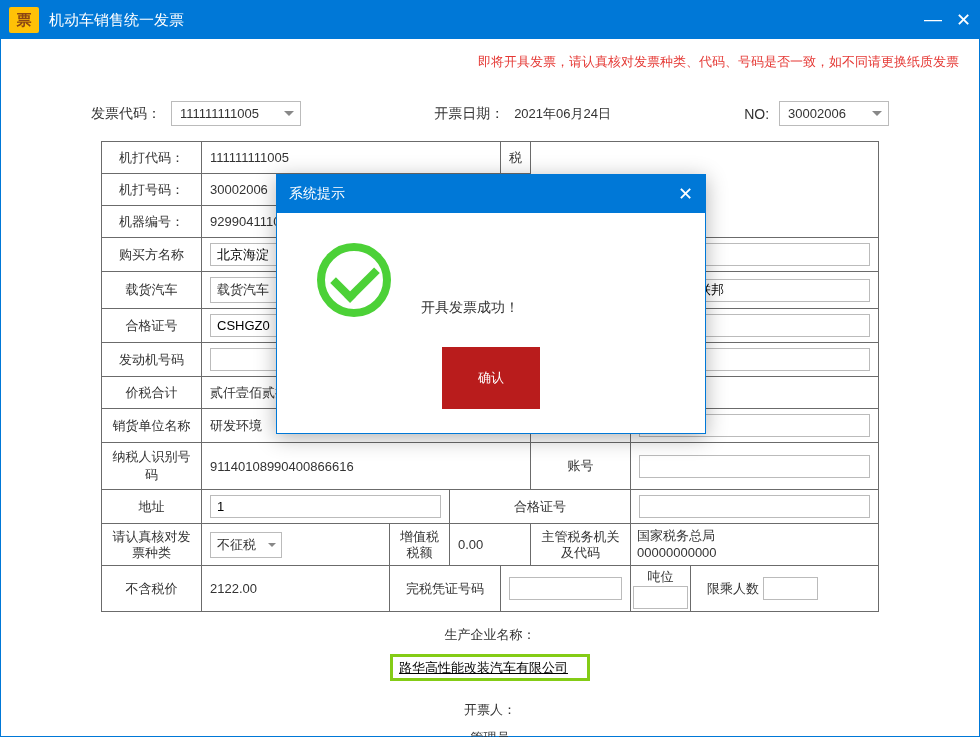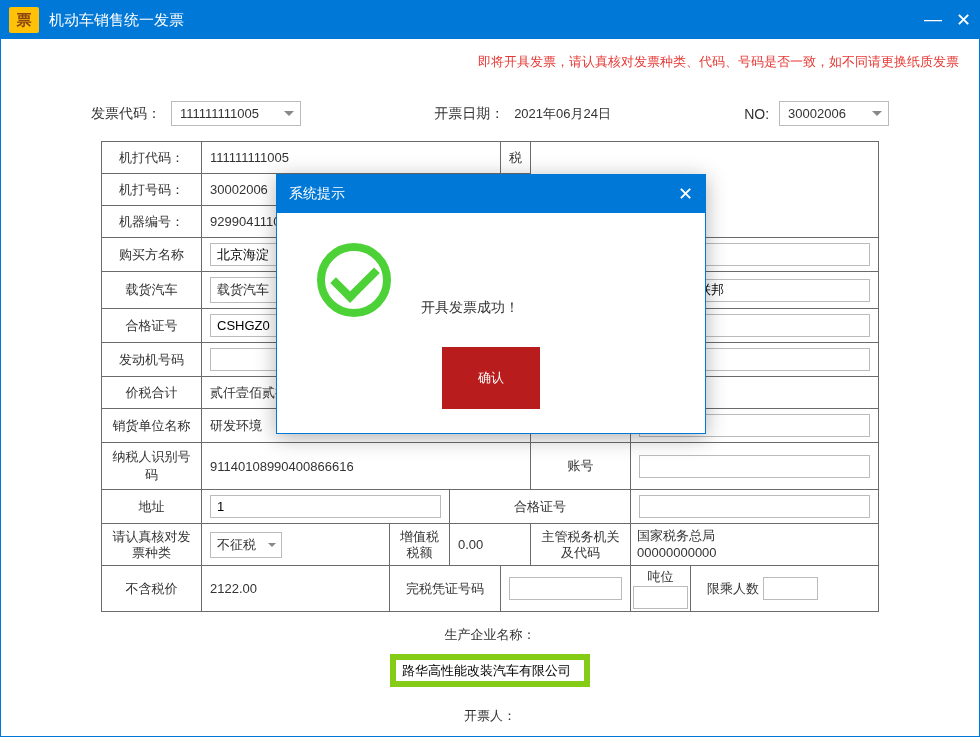--- a/index.html
+++ b/index.html
@@ -19,21 +19,21 @@
 .sp { flex: 1; }
 .grid { margin: 0 80px; }
 .grid table { border-collapse: collapse; width: 100%; }
 .grid td { border: 1px solid #6b6b6b; padding: 5px 8px; height: 32px; font-size: 13px; vertical-align: middle; }
 .grid td.label { background: #fff; text-align: center; width: 100px; }
 .grid td.val { background: #fff; }
 .grid input[type=text] { border: 1px solid #bbb; padding: 3px 6px; font-size: 13px; width: 100%; font-family: inherit; }
 .grid .sel { border: 1px solid #bbb; padding: 3px 22px 3px 6px; position: relative; background: #fff; display: inline-block; min-width: 72px; }
 .grid .sel:after { content: ""; position: absolute; right: 5px; top: 50%; margin-top: -2px; border: 4px solid transparent; border-top-color: #888; }
 .row2 { display: flex; margin: 14px 80px 0; gap: 10px; align-items: center; font-size: 13px; flex-direction: column; }
-.row2 input { border: 6px solid #84cc16; padding: 3px 6px; font-size: 13px; width: 200px; font-family: inherit; }
+.row2 input { border: 3px solid #84cc16; padding: 3px 6px; font-size: 13px; width: 200px; font-family: inherit; text-decoration: underline; }
 .bottombtns { position: absolute; left: 0; right: 0; bottom: 0; background: #0078d7; height: 48px; display: flex; align-items: center; justify-content: center; gap: 18px; }
 .bottombtns button { background: #ffd54f; border: 1px solid #c9a227; padding: 7px 24px; font-size: 14px; font-family: inherit; cursor: pointer; font-weight: bold; color: #333; }
 .modal-overlay { position: absolute; inset: 0; background: rgba(0,0,0,0.0); }
 .modal { position: absolute; left: 276px; top: 174px; width: 430px; border: 1px solid #0078d7; background: #fff; box-shadow: 0 4px 20px rgba(0,0,0,0.3); }
 .modal-head { background: #0078d7; color: #fff; padding: 8px 12px; display: flex; align-items: center; font-size: 14px; }
 .modal-head .t { flex: 1; }
 .modal-head .x { font-size: 18px; cursor: pointer; }
 .modal-body { padding: 30px 30px 20px; display: flex; align-items: flex-end; gap: 30px; }
 .modal-body .check-circle { width: 74px; height: 74px; border-radius: 50%; border: 8px solid #4cd137; position: relative; flex-shrink: 0; margin-left: 10px; }
 .modal-body .check-circle:after { content: ""; position: absolute; left: 16px; top: 6px; width: 20px; height: 34px; border-right: 8px solid #4cd137; border-bottom: 8px solid #4cd137; transform: rotate(45deg); }

